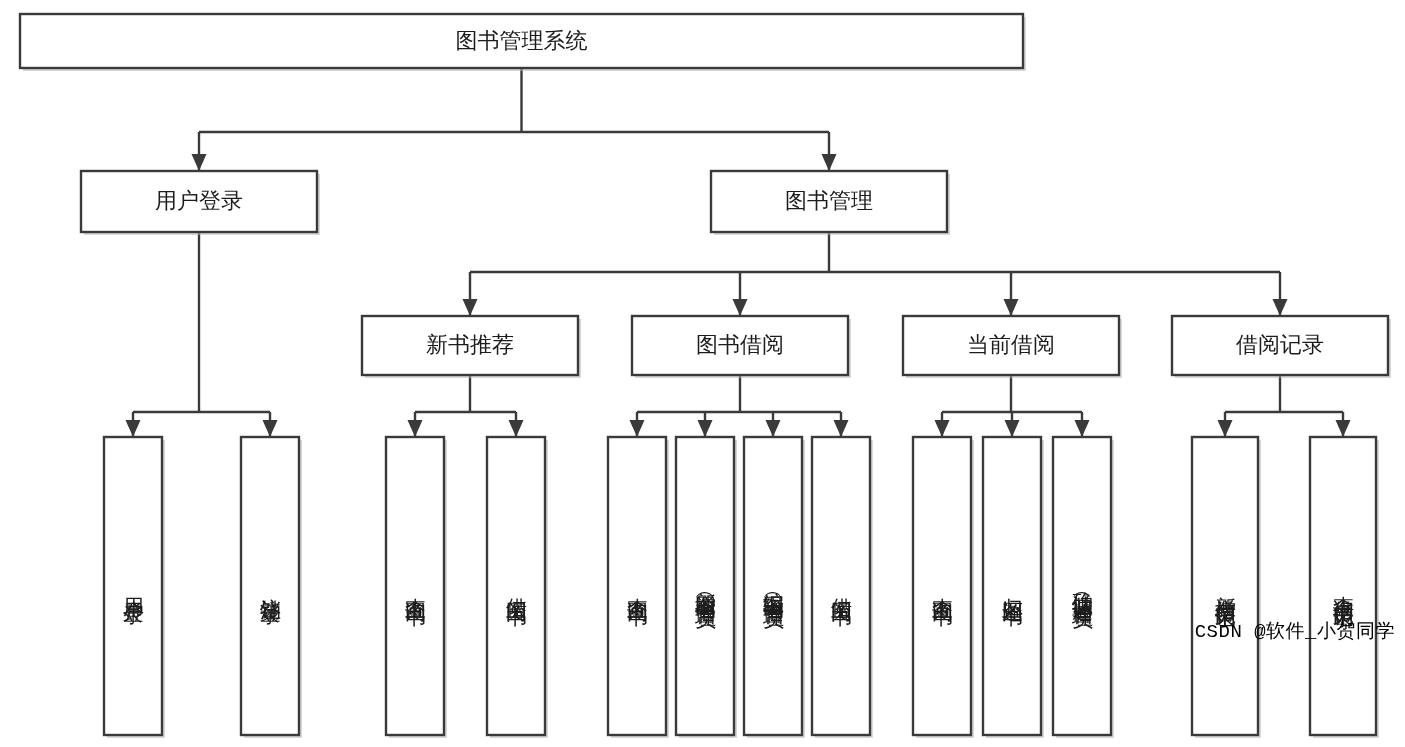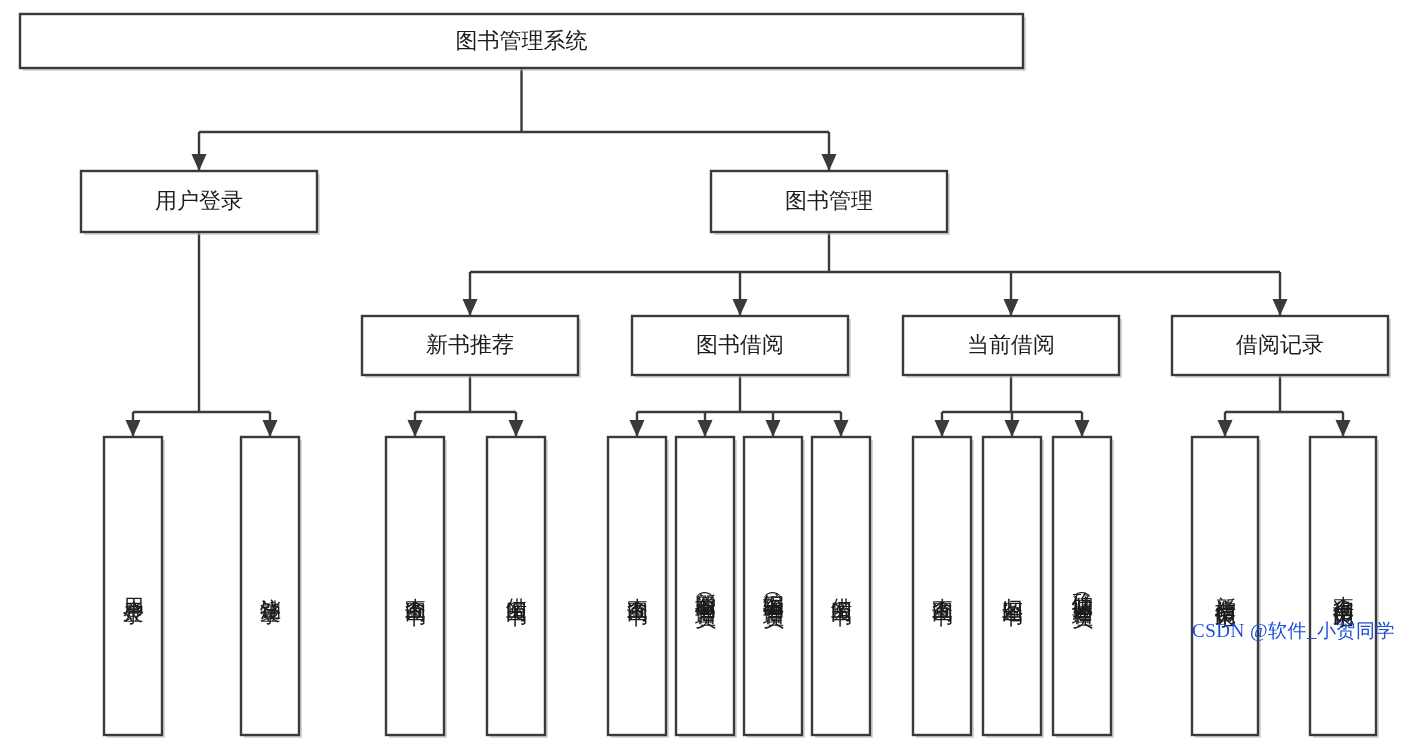--- a/index.html
+++ b/index.html
@@ -66,23 +66,23 @@
     align-items: center;
     justify-content: center;
     text-align: center;
     white-space: nowrap;
     pointer-events: none;
   }
   .watermark {
     position: absolute;
     right: 10px;
     bottom: 6px;
-    font-family: Liberation Serif, serif;
+    font-family: Liberation Mono, monospace;
     font-size: 19px;
-    color: #1d4ed8;
+    color: #000000;
     letter-spacing: 0.5px;
     white-space: nowrap;
   }
 </style>
 </head>
 <body>
 
 <div id="diagram-root">
 
   <svg id="tree-svg" viewBox="0 0 1405 747">

